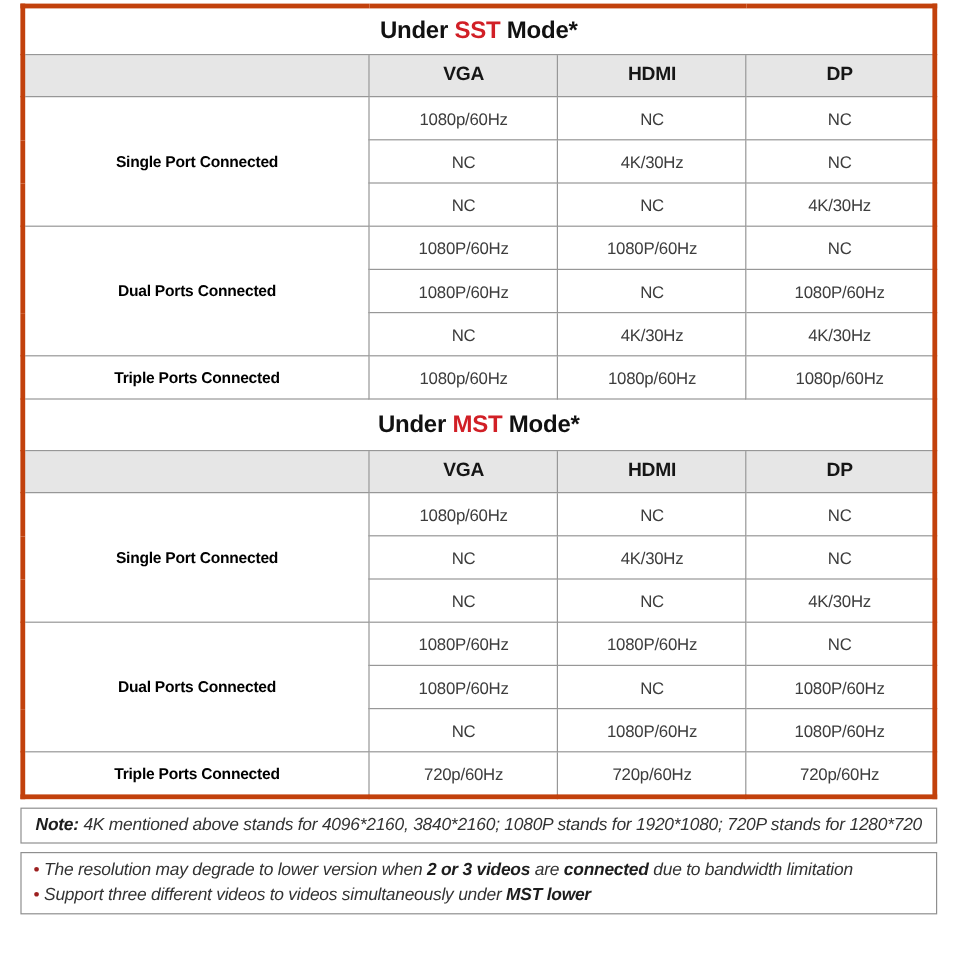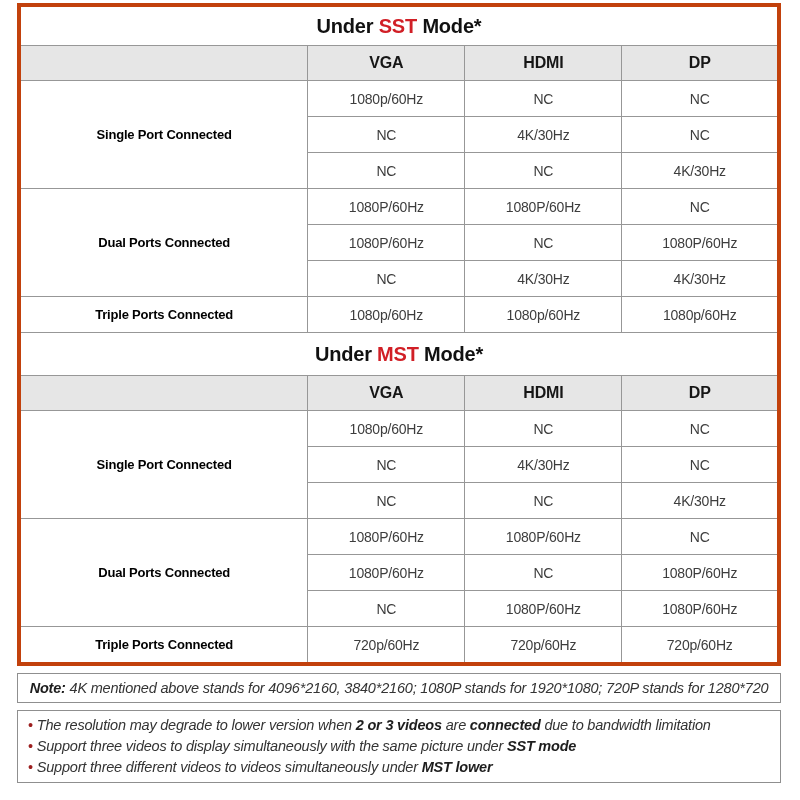--- a/index.html
+++ b/index.html
@@ -144,20 +144,17 @@
     <div class="row">
       <span class="b">Note:</span><span> 4K mentioned above stands for 4096*2160, 3840*2160; 1080P stands for 1920*1080; 720P stands for 1280*720</span>
     </div>
   </div>
 
   <div class="box bullets-box">
     <div class="bullet-line">
       <span class="dred">• </span><span>The resolution may degrade to lower version when </span><span class="b">2 or 3 videos</span><span> are </span><span class="b">connected</span><span> due to bandwidth limitation</span>
     </div>
     <div class="bullet-line">
-      <span class="dred">• </span><span>Support three videos to display simultaneously with the same picture under </span><span class="b">SST mode</span>
-    </div>
-    <div class="bullet-line">
       <span class="dred">• </span><span>Support three different videos to videos simultaneously under </span><span class="b">MST lower</span>
     </div>
   </div>
 
 </div>
 
 </body></html>

